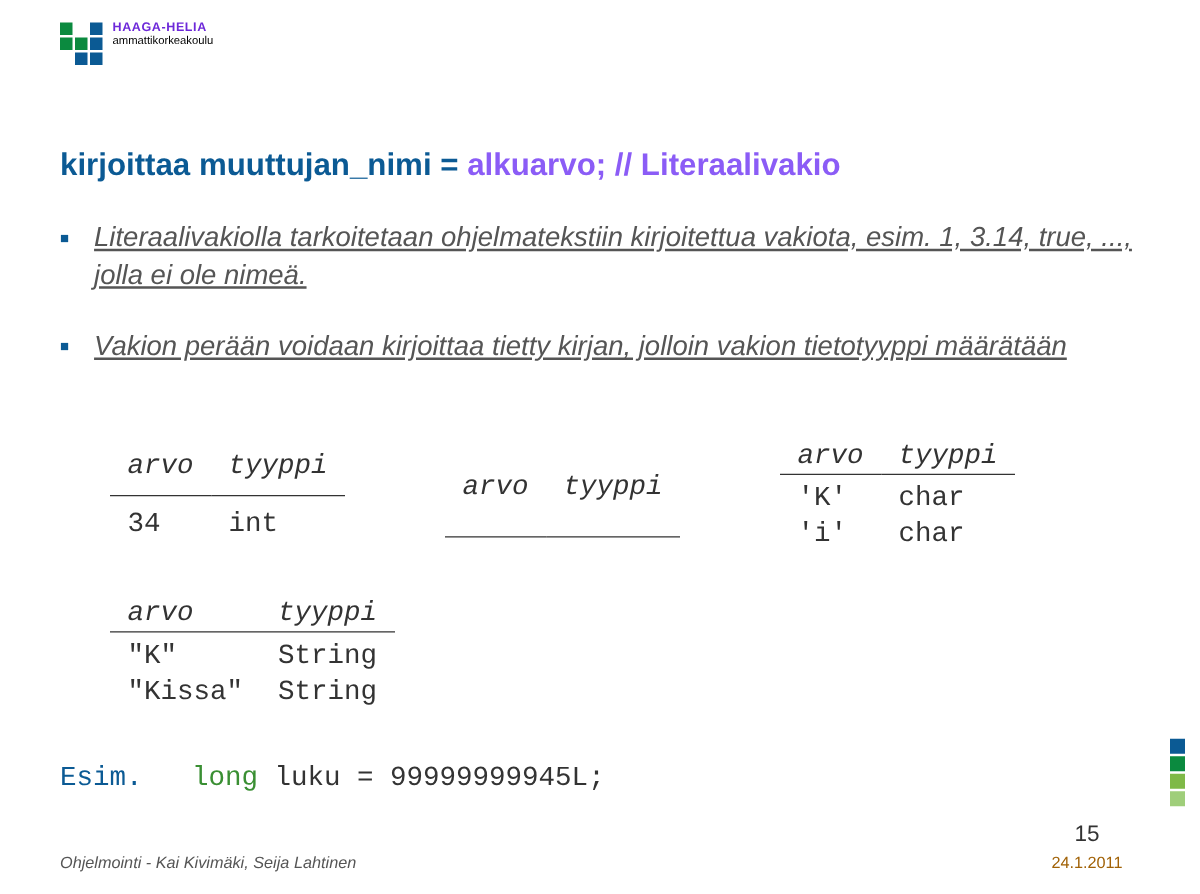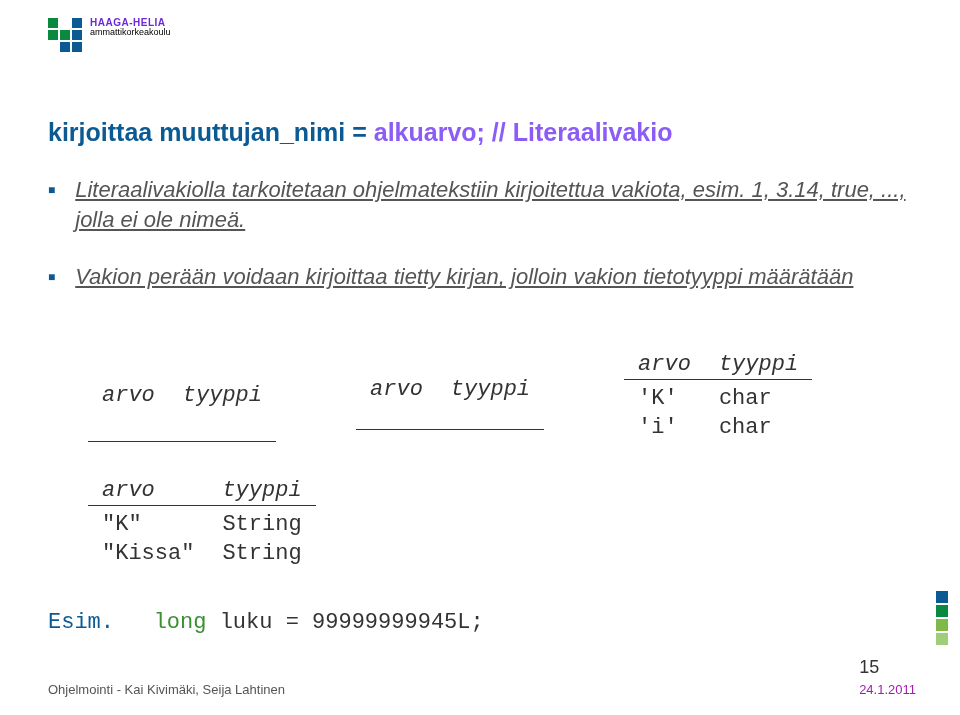--- a/index.html
+++ b/index.html
@@ -82,30 +82,31 @@
     color: #0b5a94;
   }
   .esim .code-green { color: #3a8f33; }
   .esim .code-black { color: #333; text-align: right; }
   .footer-left {
     position: absolute;
     bottom: 18px;
     left: 48px;
     font-size: 13px;
     color: #555;
+    font-style: italic;
   }
   .footer-right {
     position: absolute;
     bottom: 18px;
-    right: 44px;
-    text-align: left;
+    right: 62px;
+    text-align: center;
     margin-left: 36px;
   }
   .slide-num { font-size: 18px; color: #333; }
-  .slide-date { font-size: 13px; color: #a21caf; margin-top: 4px; }
+  .slide-date { font-size: 13px; color: #a16207; margin-top: 4px; }
   .corner-squares {
     position: absolute;
     right: 12px;
     bottom: 70px;
     display: flex;
     flex-direction: column;
     gap: 2px;
   }
   .corner-squares div { width: 12px; height: 12px; }
   .cs1 { background: #0b5a94; }
@@ -149,20 +150,24 @@
   </div>
 </div>
 
 <div class="tables">
   <table>
     <tbody>
         <tr class="thead">
       <td>arvo</td>
       <td>tyyppi</td>
     </tr>
+    <tr>
+      <td>34</td>
+      <td>int</td>
+    </tr>
   </tbody>
     </table>
 
   <table>
     <tbody>
         <tr class="thead">
       <td>arvo</td>
       <td>tyyppi</td>
     </tr>
     <tr>

